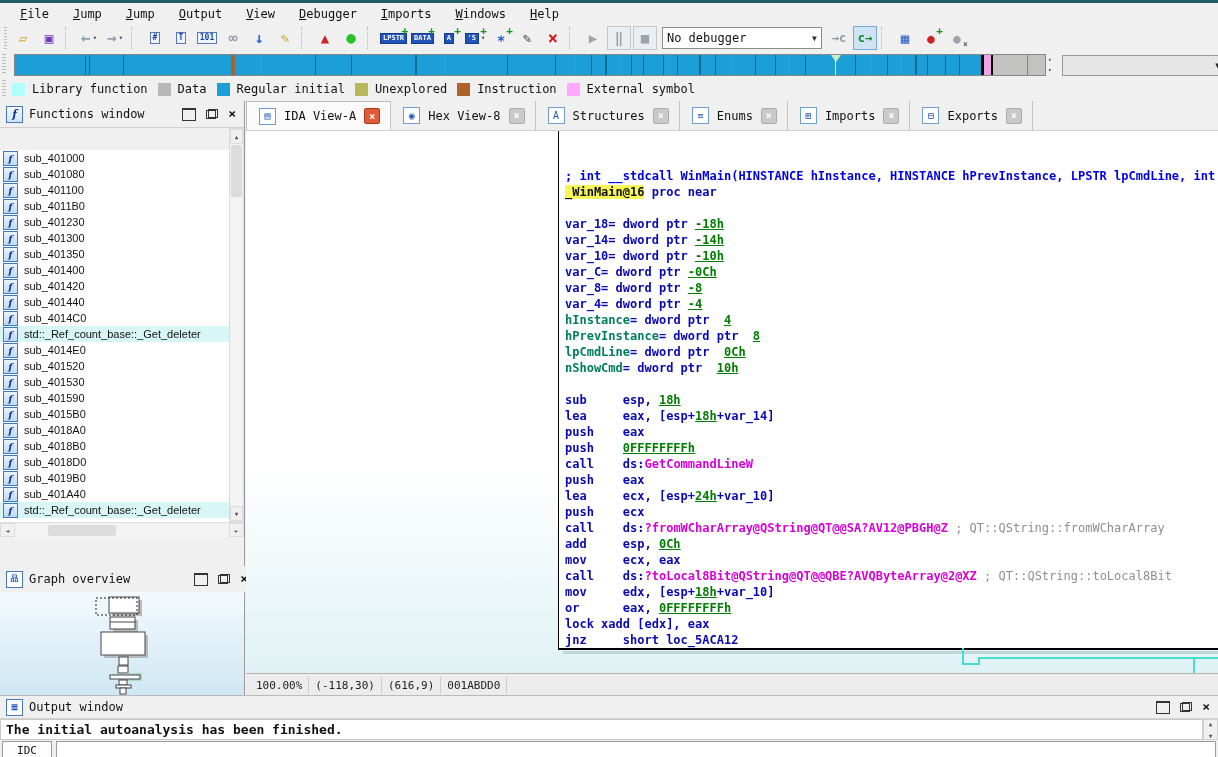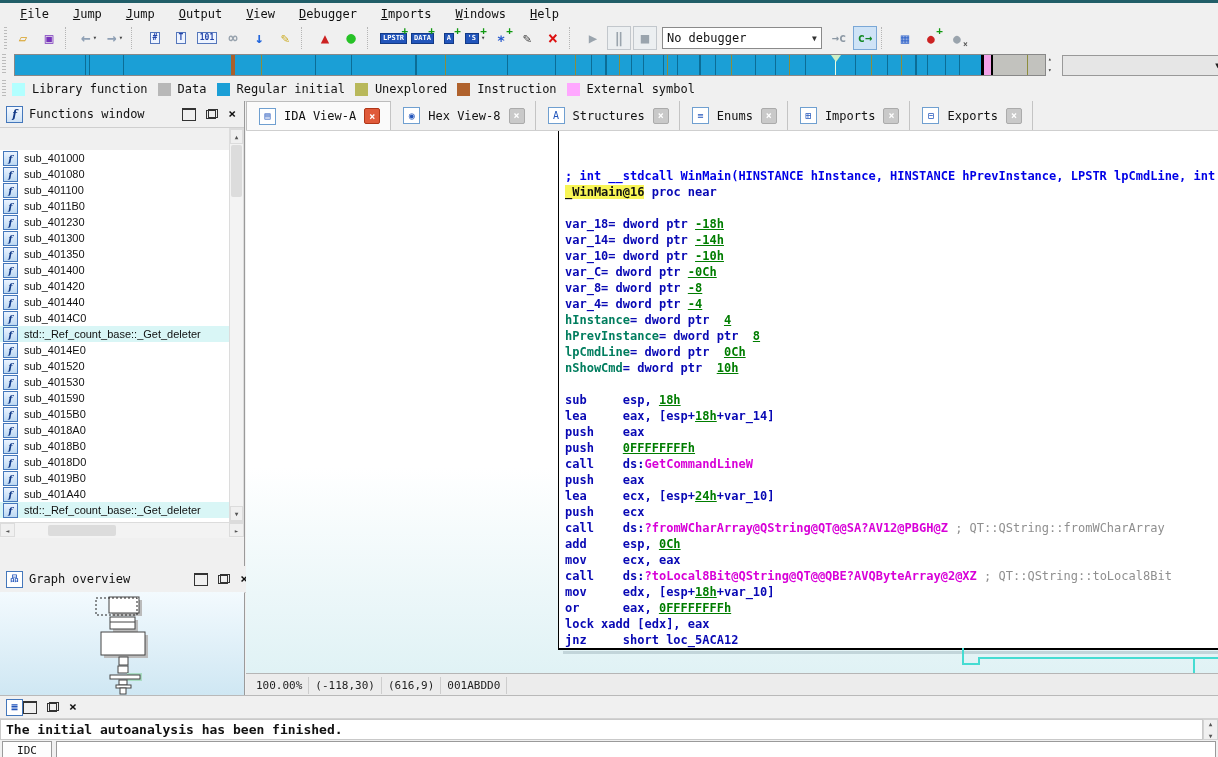--- a/index.html
+++ b/index.html
@@ -581,20 +581,21 @@
       <span class="sb-seg">100.00%</span>
       <span class="sb-seg">(-118,30)</span>
       <span class="sb-seg">(616,9)</span>
       <span class="sb-seg">001ABDD0</span>
     </div>
 </div>
 
 <div id="output">
   <div id="out-header">
     <span class="hdr-icon output">≣</span>
+    <span class="panel-title">Output window</span>
     <span class="win-btns">
       <span class="wb wb-max"></span>
       <span class="wb wb-restore"></span>
       <span class="wb wb-close">×</span>
     </span>
   </div>
   <div id="out-msg">The initial autoanalysis has been finished.</div>
   <div id="out-scroll">
     <span>▲</span>
     <span>▼</span>

